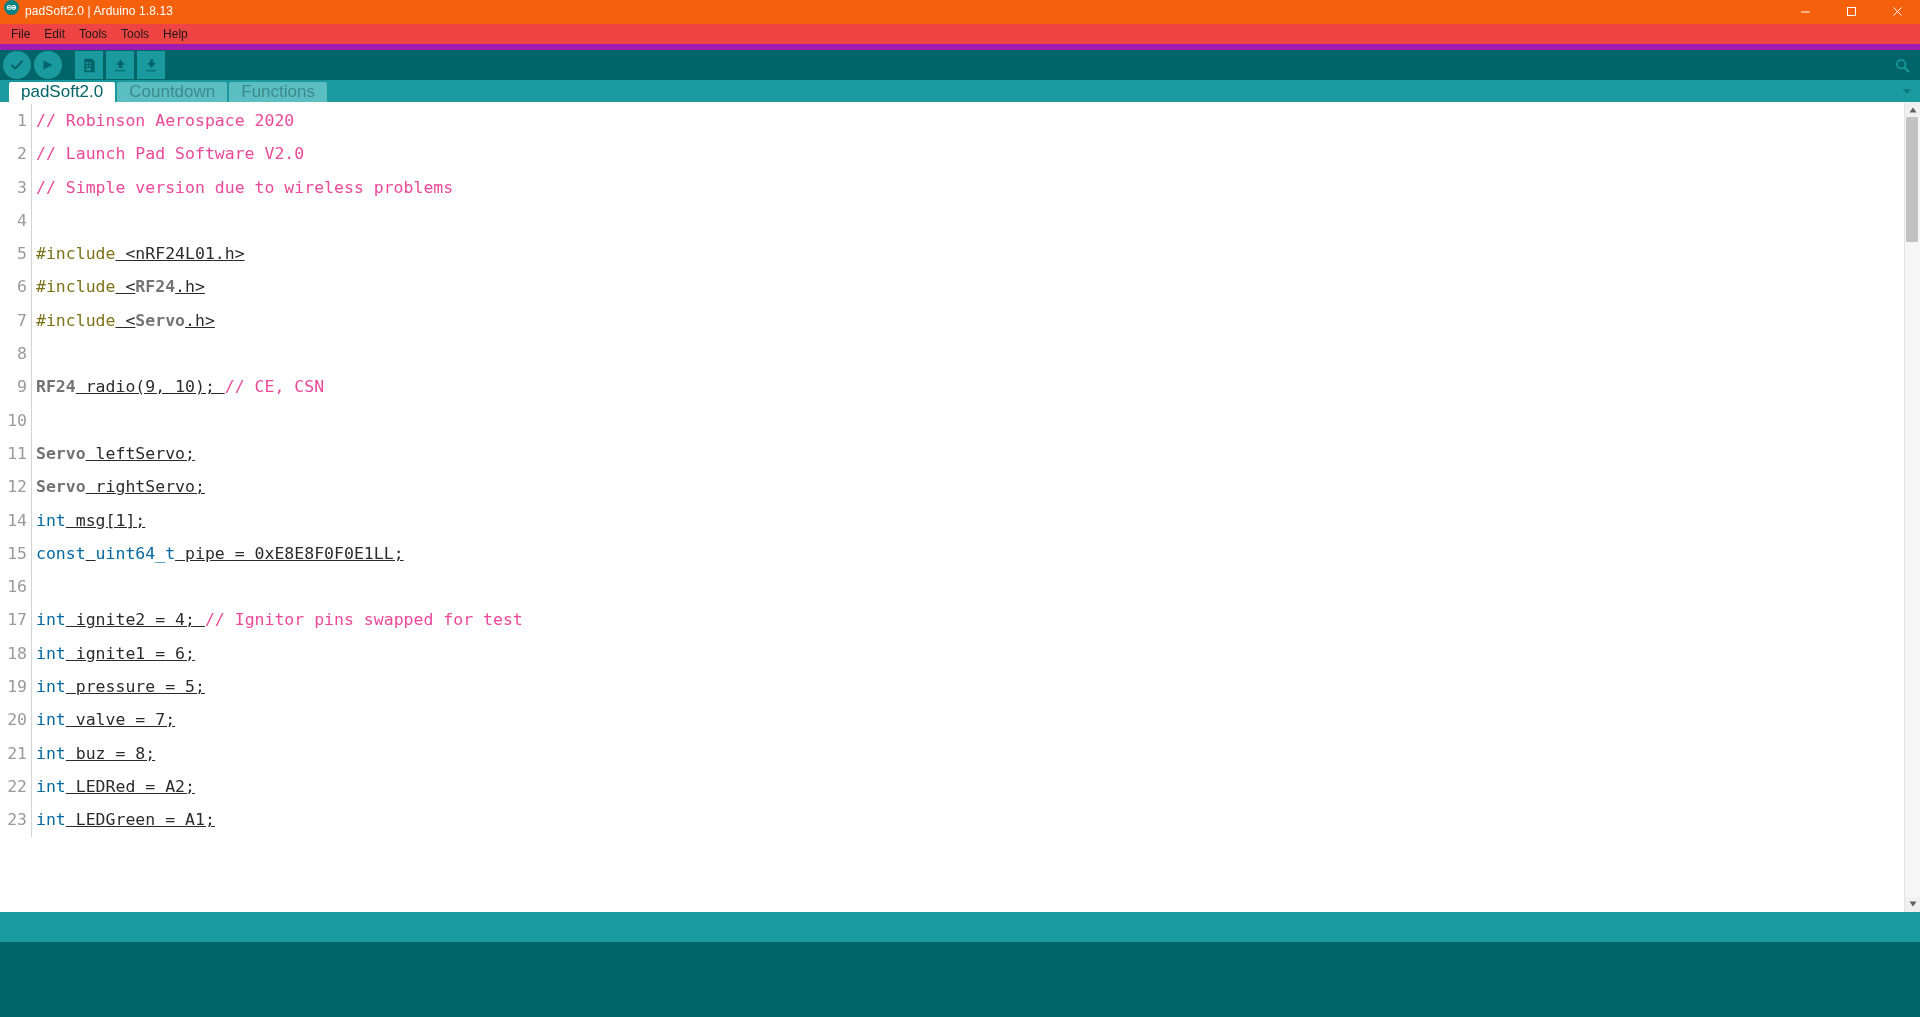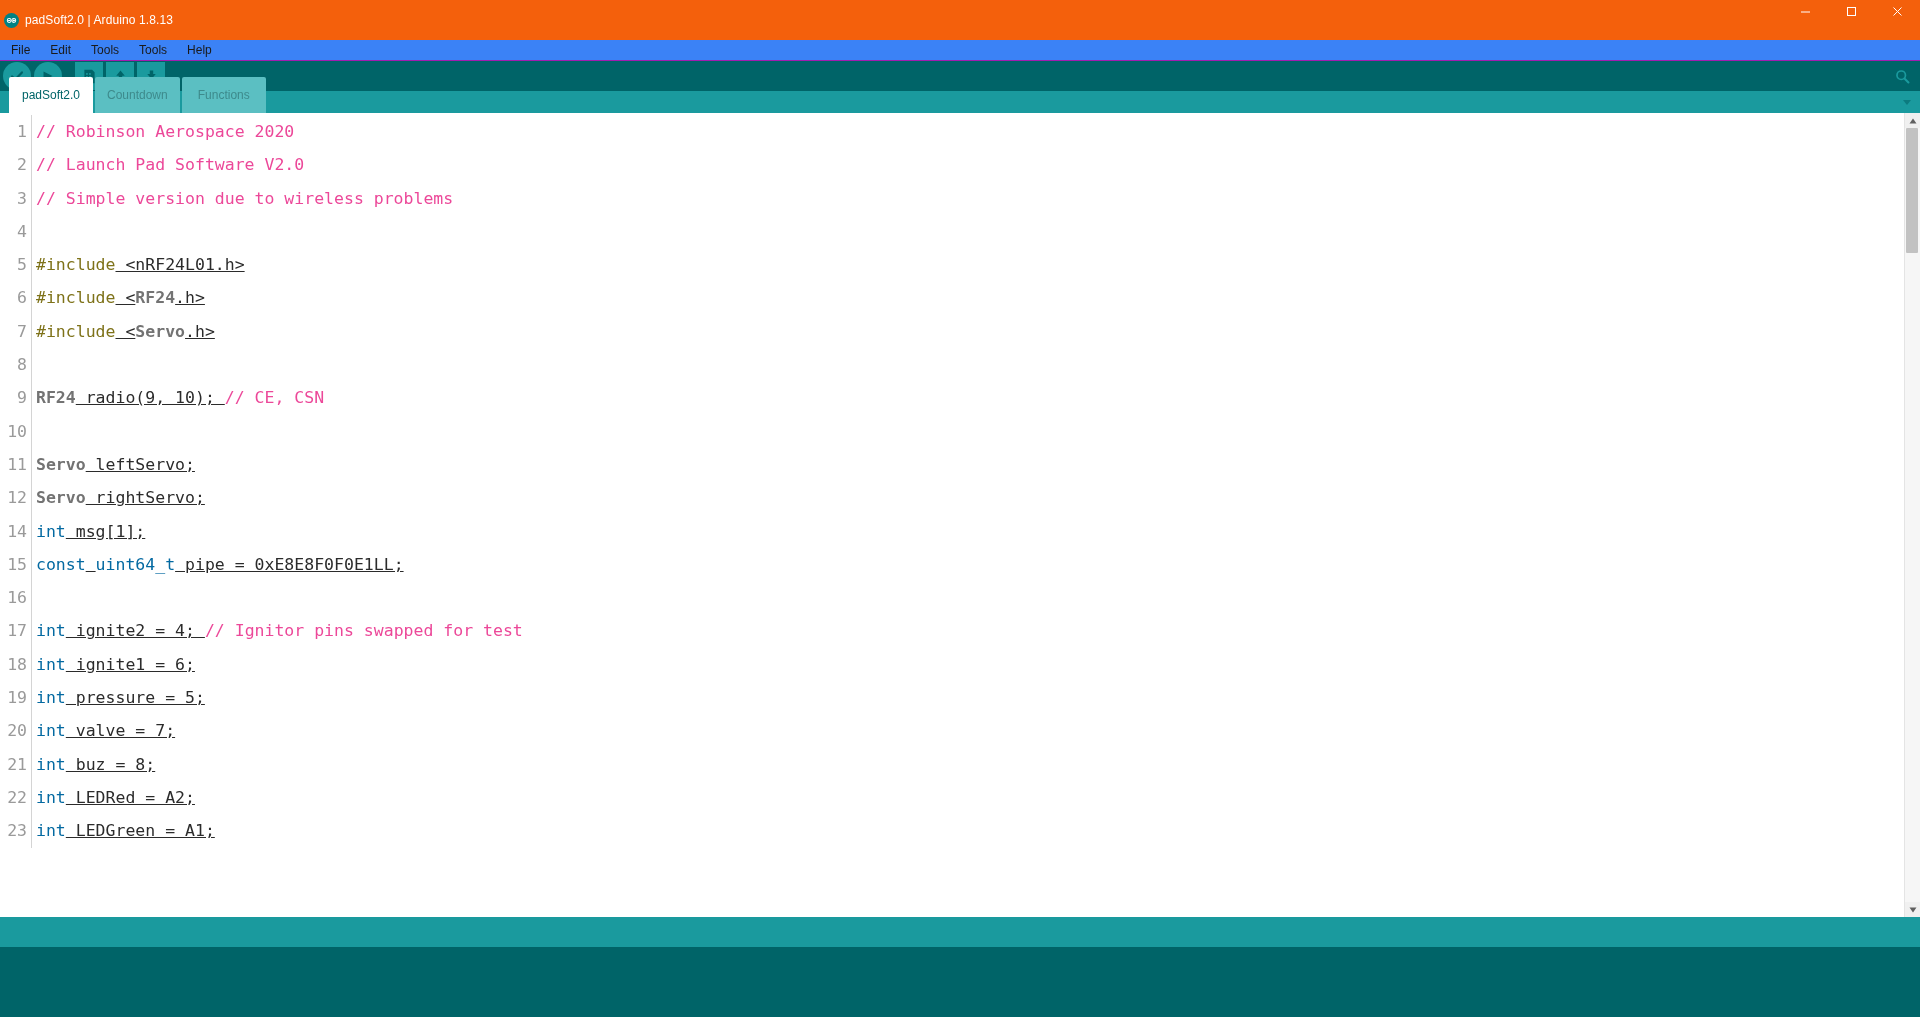--- a/index.html
+++ b/index.html
@@ -12,24 +12,23 @@
   #app {
     width: 1920px; height: 1017px;
     position: relative;
     display: flex;
     flex-direction: column;
     background: #ffffff;
   }
 
   
   .titlebar {
-    height: 40px;
+    height: 24px;
     background: #f4600c;
     display: flex;
-    align-items: center;
     flex: 0 0 auto;
     position: relative;
   }
   .app-logo {
     width: 15px; height: 15px;
     border-radius: 50%;
     background: #008184;
     margin-left: 4px; margin-right: 6px;
     display: flex; align-items: center; justify-content: center;
     flex: 0 0 auto;
@@ -51,27 +50,26 @@
   .win-btn {
     width: 46px; height: 22px;
     display: flex; align-items: center; justify-content: center;
     color: #ffffff;
   }
   .win-btn svg { display: block; }
 
   
   .menubar {
     height: 20px;
-    background: #3b82f6;
+    background: #ef4444;
     display: flex;
     align-items: center;
     padding-left: 4px;
     flex: 0 0 auto;
-    border-bottom: 1px solid #a21caf;
-    gap: 6px;
+    border-bottom: 6px solid #a21caf;
   }
   .menu-item {
     font-size: 12px;
     color: #1a1a1a;
     padding: 1px 7px 2px 7px;
     line-height: 16px;
     white-space: nowrap;
   }
 
   
@@ -107,22 +105,22 @@
     display: flex;
     align-items: flex-end;
     flex: 0 0 auto;
     position: relative;
     padding-left: 9px;
   }
   .tab {
     height: 20px;
     min-width: 60px;
     display: flex; align-items: center; justify-content: center;
-    font-size: 12px;
-    padding: 8px 12px;
+    font-size: 17px;
+    padding: 0 12px;
     margin-right: 2px;
     background: #5bbfc2;
     color: #3d8a8c;
     border-top-left-radius: 2px;
     border-top-right-radius: 2px;
     white-space: nowrap;
   }
   .tab.active {
     background: #ffffff;
     color: #006468;

